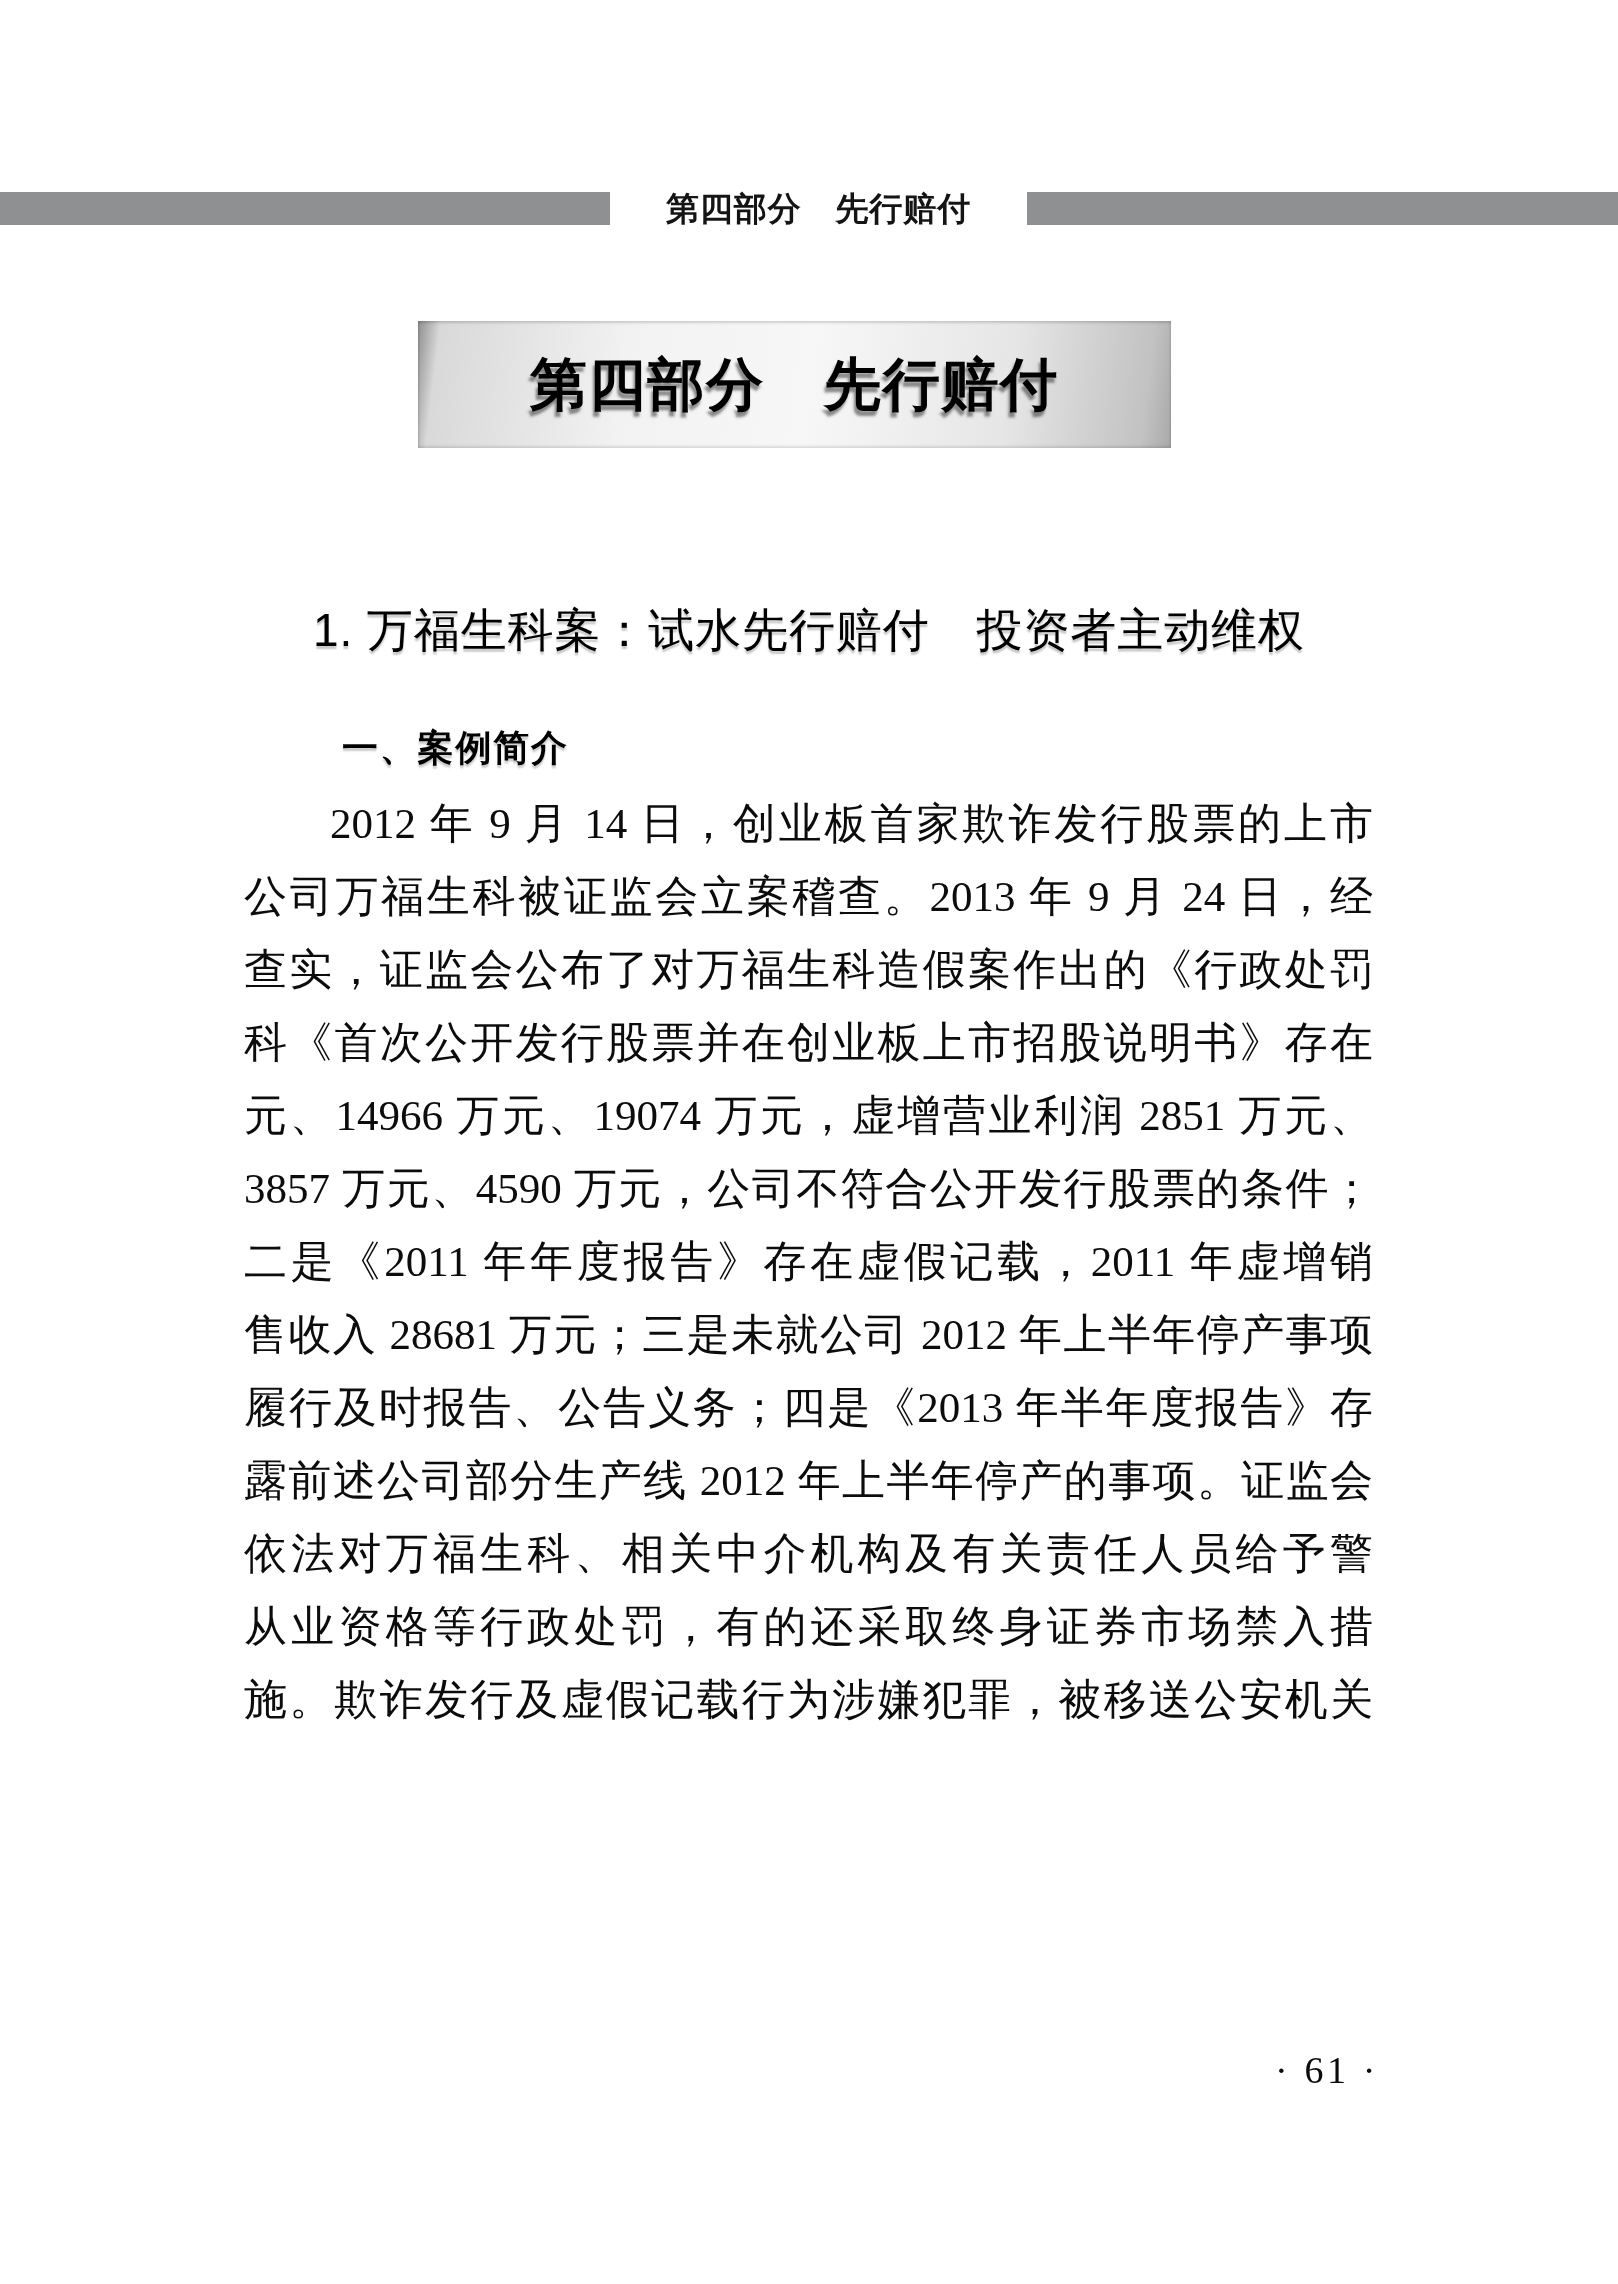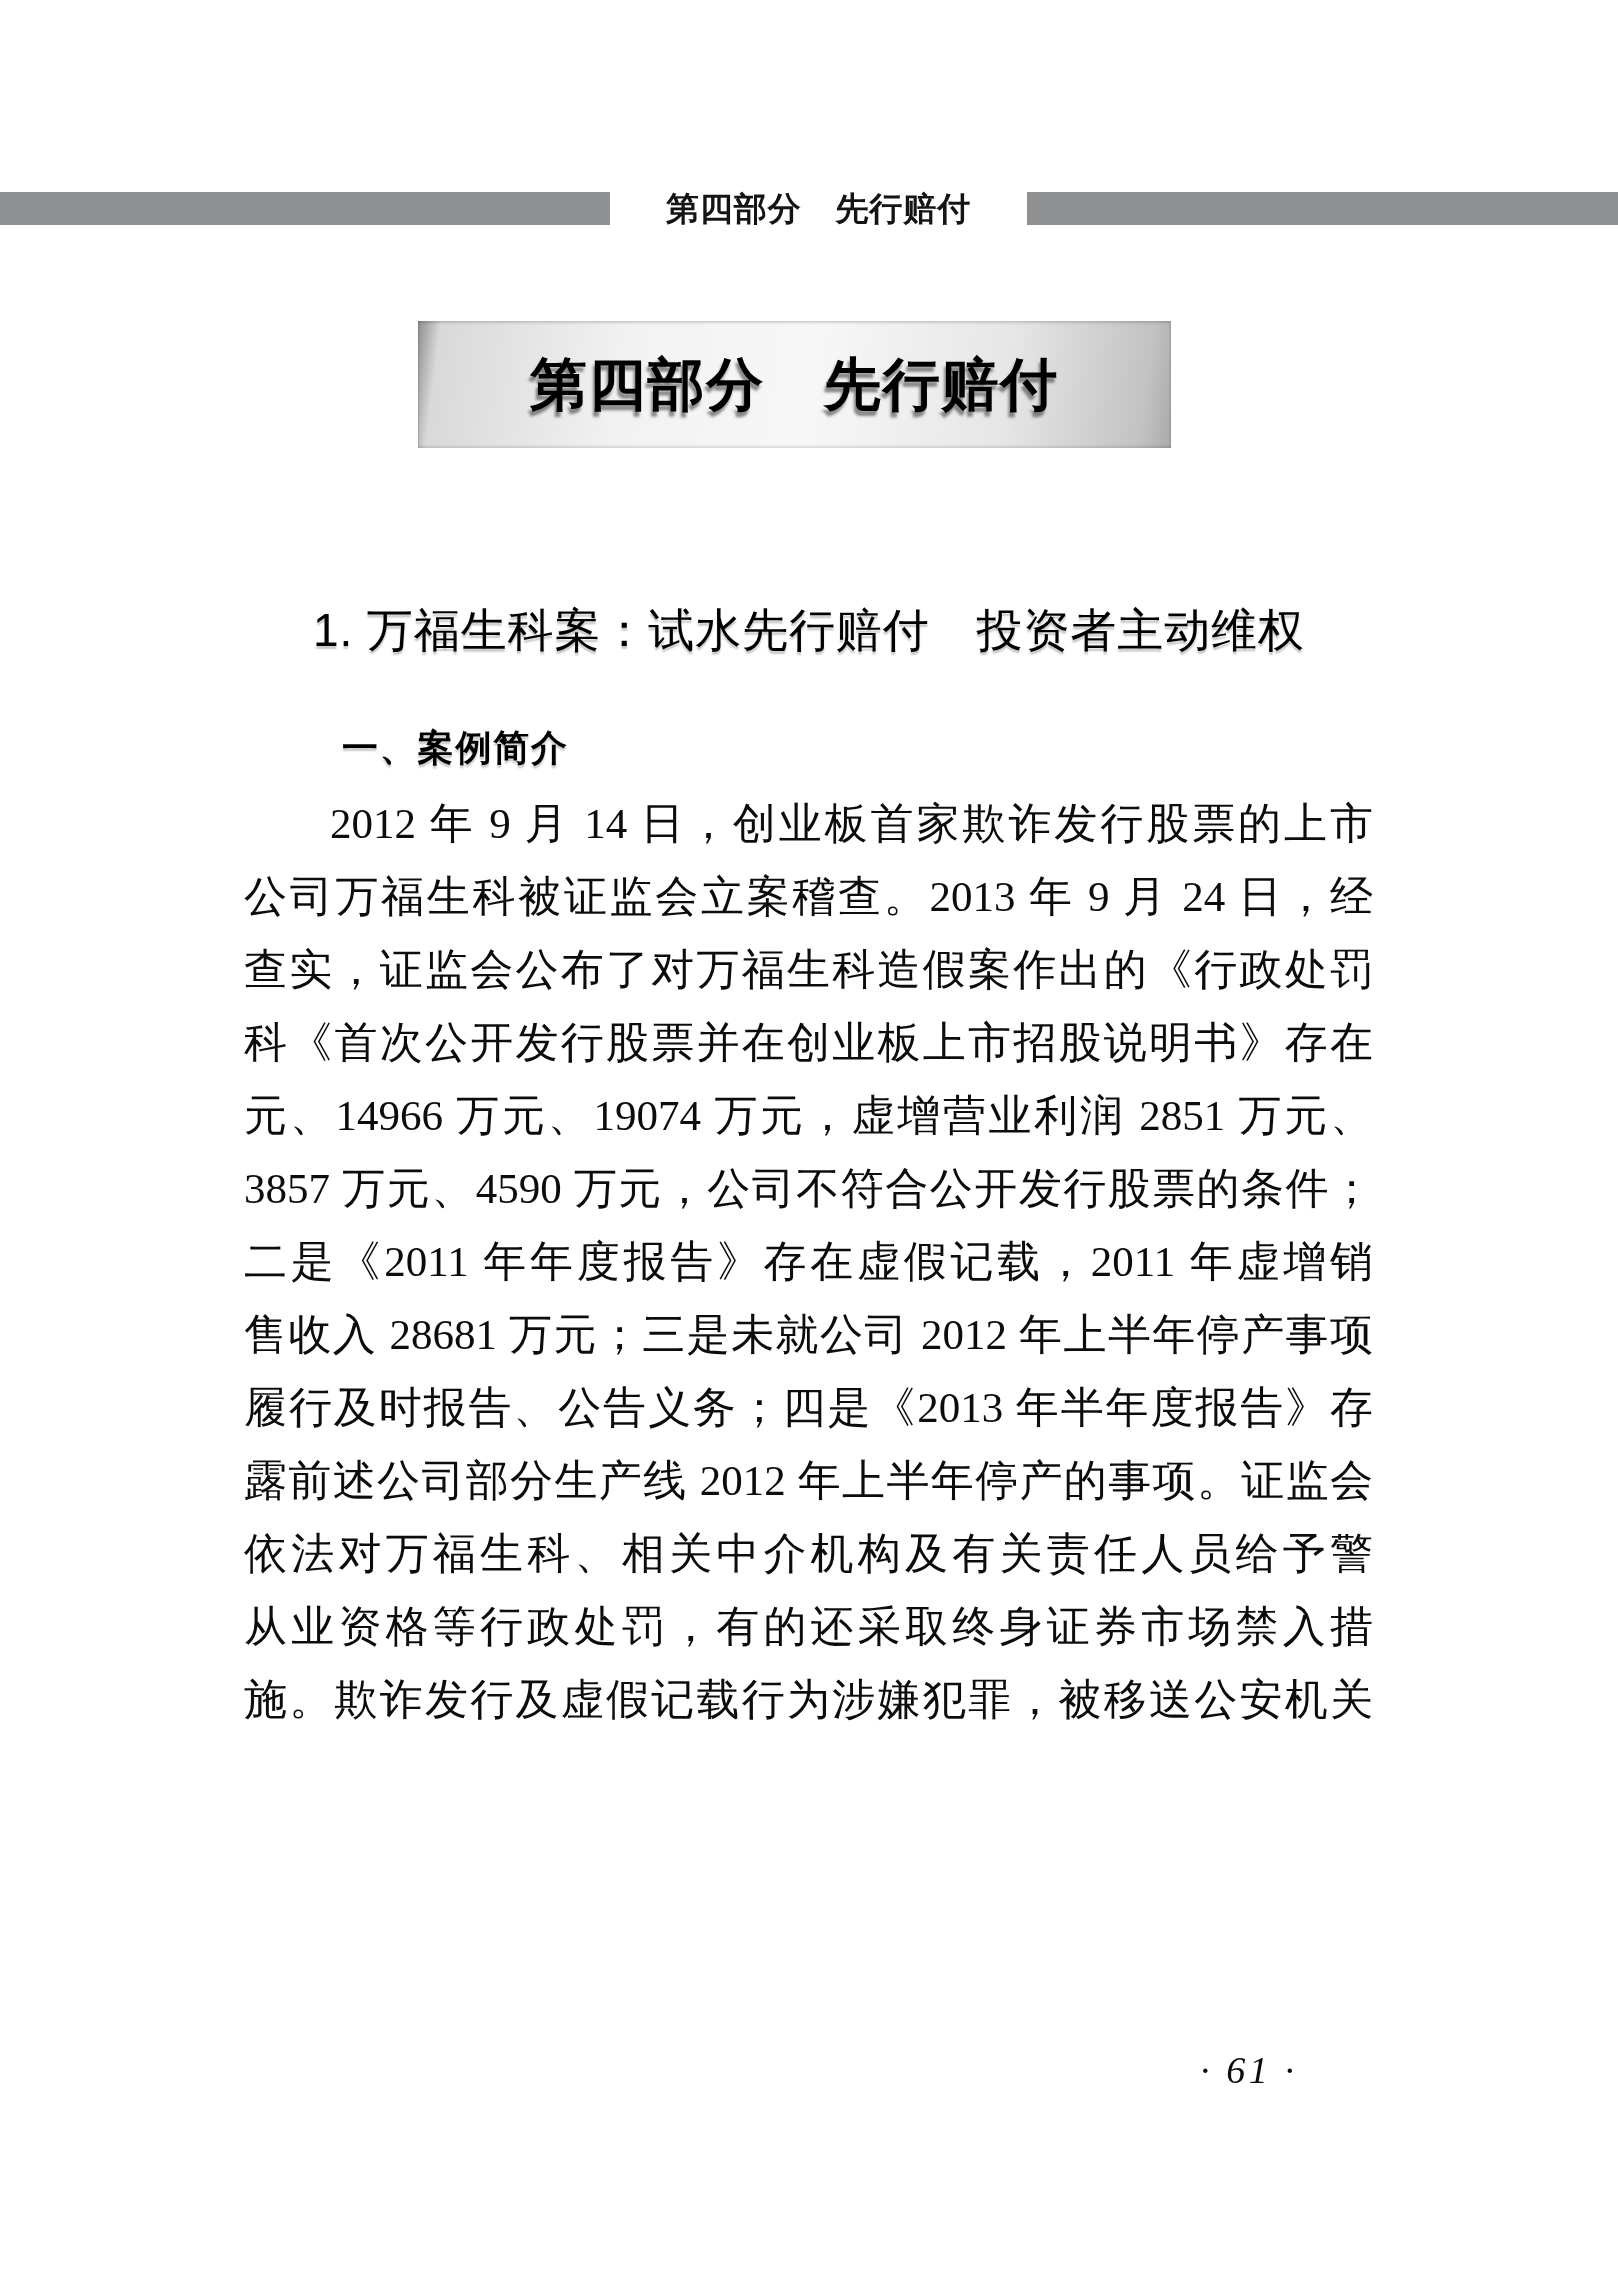--- a/index.html
+++ b/index.html
@@ -114,27 +114,26 @@
     text-justify: inter-character;
   }
   .body-line:first-child { text-indent: 2em; }
 
   
   .folio {
     position: absolute;
     left: 1200px;
     top: 2049px;
     width: 179px;
-    text-align: left;
+    text-align: right;
     font-size: 38px;
     line-height: 43px;
     color: #0c0c0c;
     letter-spacing: 3.6px;
     white-space: nowrap;
-    font-style: italic;
   }
 </style>
 </head>
 <body>
 
 <div class="page">
 
   <div class="runhead-bar left"></div>
   <div class="runhead-bar right"></div>
   <div class="runhead-text">第四部分　先行赔付</div>

